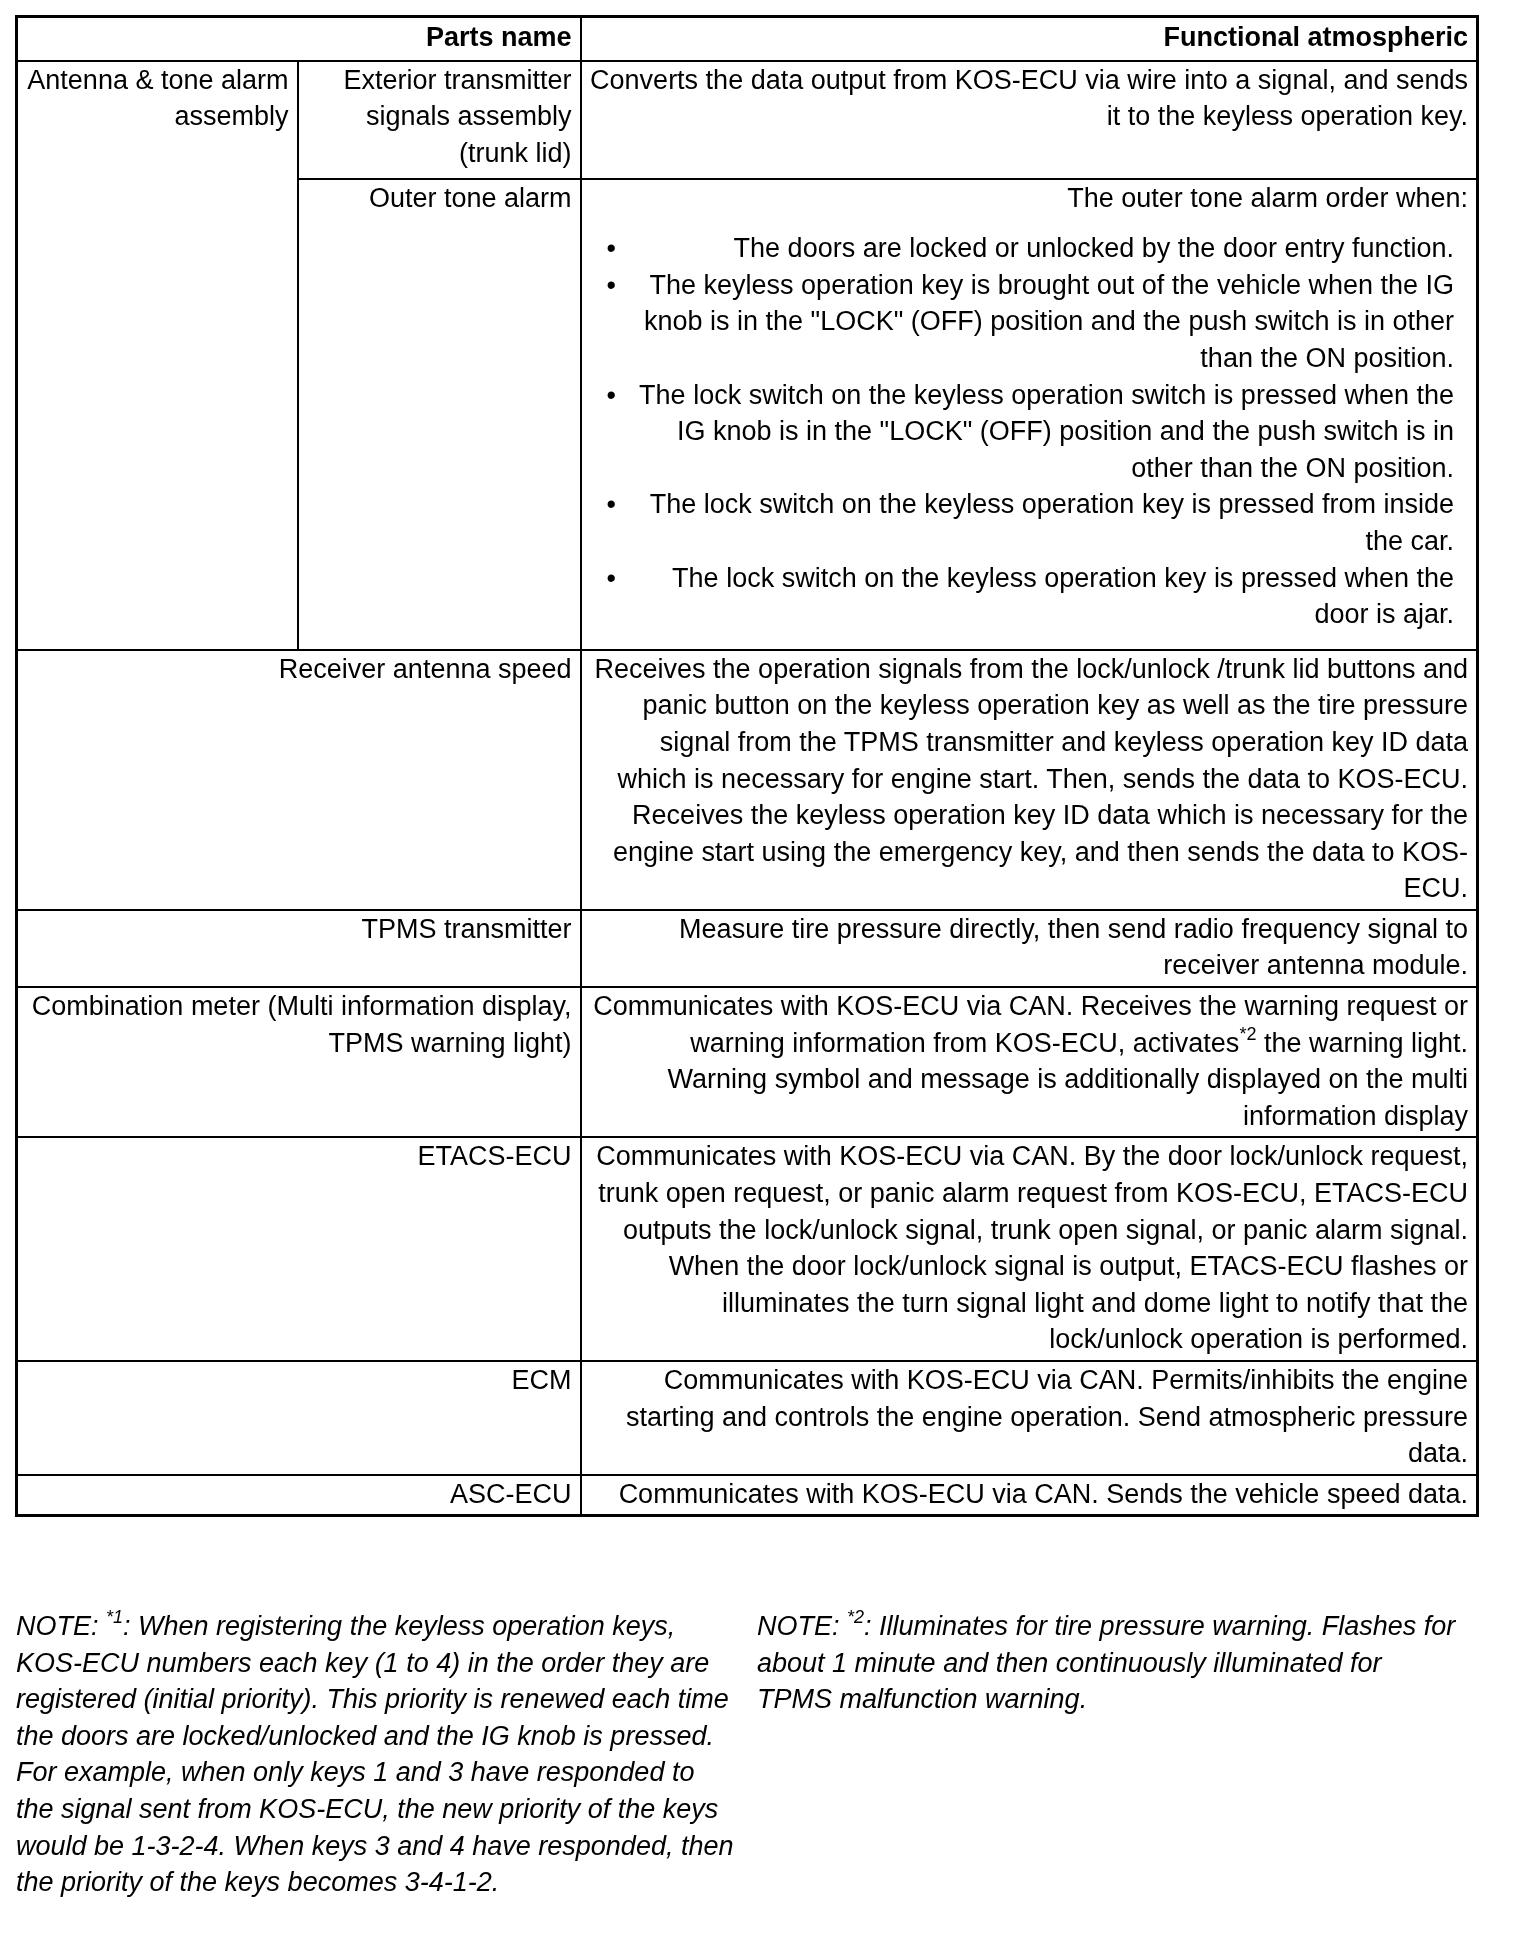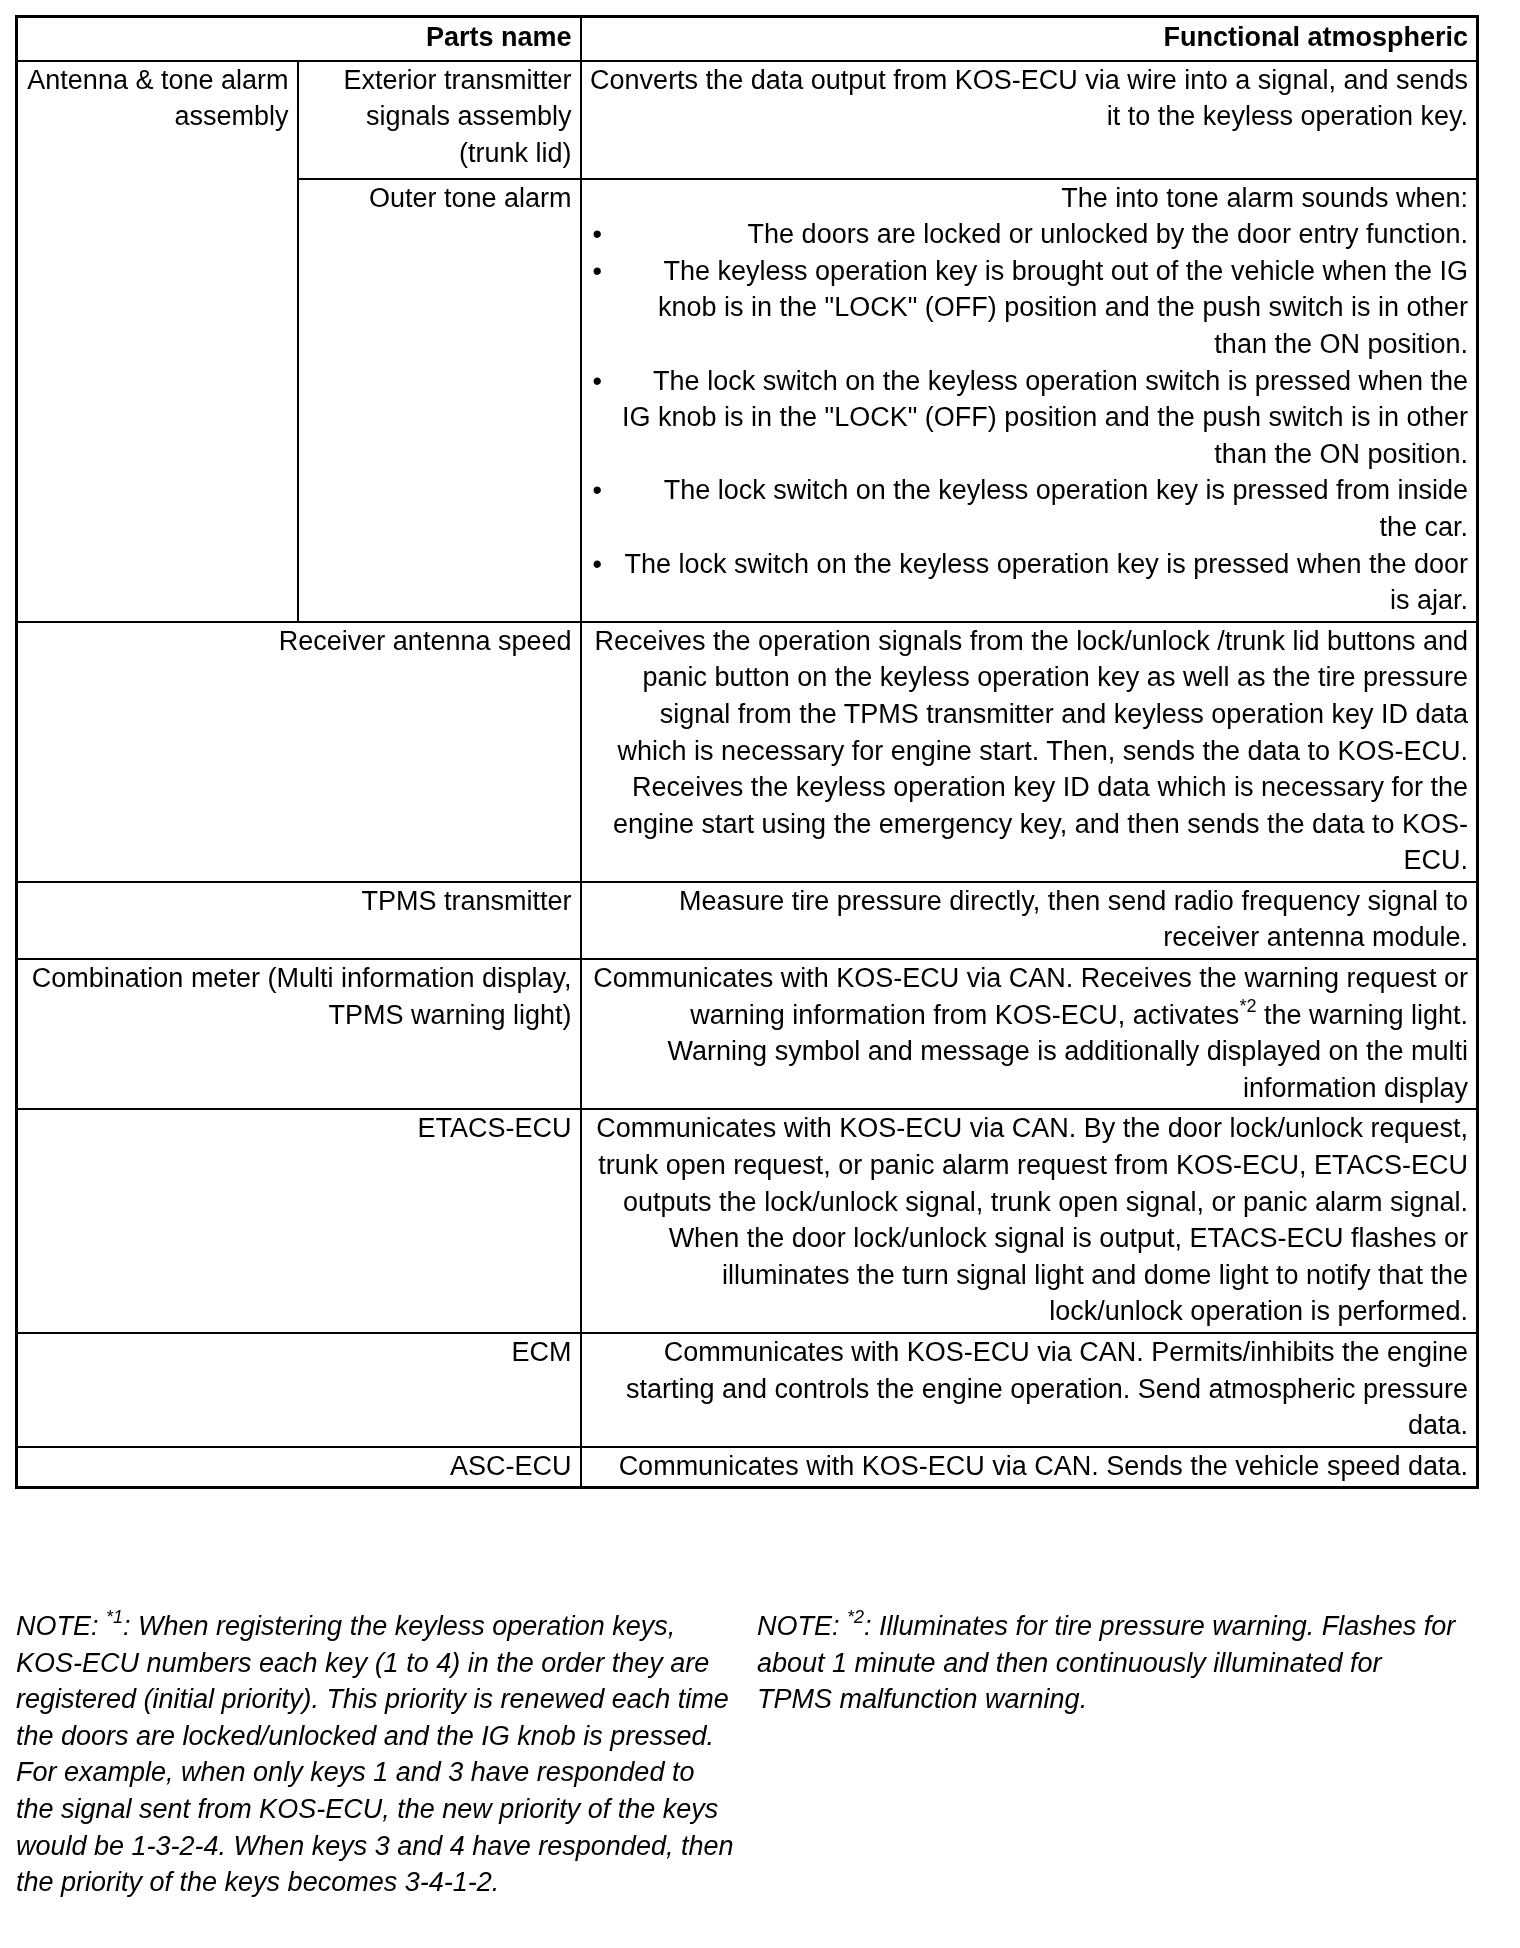--- a/index.html
+++ b/index.html
@@ -5,21 +5,21 @@
   html, body { margin: 0; padding: 0; background: #ffffff; }
   body { width: 1520px; height: 1948px; position: relative; overflow: hidden;
          font-family: "Liberation Sans", sans-serif; color: #000; }
   table.spec { position: absolute; left: 15px; top: 15px; width: 1461px;
                border-collapse: collapse; border: 3px solid #000; table-layout: fixed;
                font-size: 27px; line-height: 36.6px; }
   table.spec td, table.spec th { border: 2px solid #000; vertical-align: top;
                padding: 0 8px 2px 8px; text-align: right; font-weight: normal; }
   table.spec th { font-weight: bold; padding-top: 1px; padding-bottom: 4px; }
   col.c1 { width: 281px; } col.c2 { width: 283px; } col.c3 { width: 897px; }
-  ul.bul { margin: 0; padding: 0 0 0 30px; list-style: none; }
+  ul.bul { margin: 14px; padding: 0 0 0 30px; list-style: none; }
   ul.bul li { position: relative; }
   ul.bul li::before { content: "\2022"; position: absolute; left: -27px; top: 0; }
   sup { font-size: 18px; line-height: 0; position: relative; top: -2px; }
   .notes { position: absolute; top: 1608px; left: 16px; width: 1460px;
            font-style: italic; font-size: 27px; line-height: 36.6px; }
   .note1 { position: absolute; left: 0; top: 0; width: 720px; }
   .note2 { position: absolute; left: 741px; top: 0; width: 700px; }
   .r-antenna td { height: 114px; }
 </style>
 </head>
@@ -37,21 +37,21 @@
     <th>Functional atmospheric</th>
   </tr>
   <tr class="r-antenna">
     <td rowspan="2">Antenna &amp; tone alarm assembly</td>
     <td>Exterior transmitter signals assembly (trunk lid)</td>
     <td>Converts the data output from KOS-ECU via wire into a signal, and sends it to the keyless operation key.</td>
   </tr>
   <tr>
     <td>Outer tone alarm</td>
     <td>
-      <div>The into tone alarm sounds when:</div>
+      <div>The outer tone alarm order when:</div>
       <ul class="bul">
         <li>The doors are locked or unlocked by the door entry function.</li>
         <li>The keyless operation key is brought out of the vehicle when the IG knob is in the "LOCK" (OFF) position and the push switch is in other than the ON position.</li>
         <li>The lock switch on the keyless operation switch is pressed when the IG knob is in the "LOCK" (OFF) position and the push switch is in other than the ON position.</li>
         <li>The lock switch on the keyless operation key is pressed from inside the car.</li>
         <li>The lock switch on the keyless operation key is pressed when the door is ajar.</li>
       </ul>
     </td>
   </tr>
   <tr>

